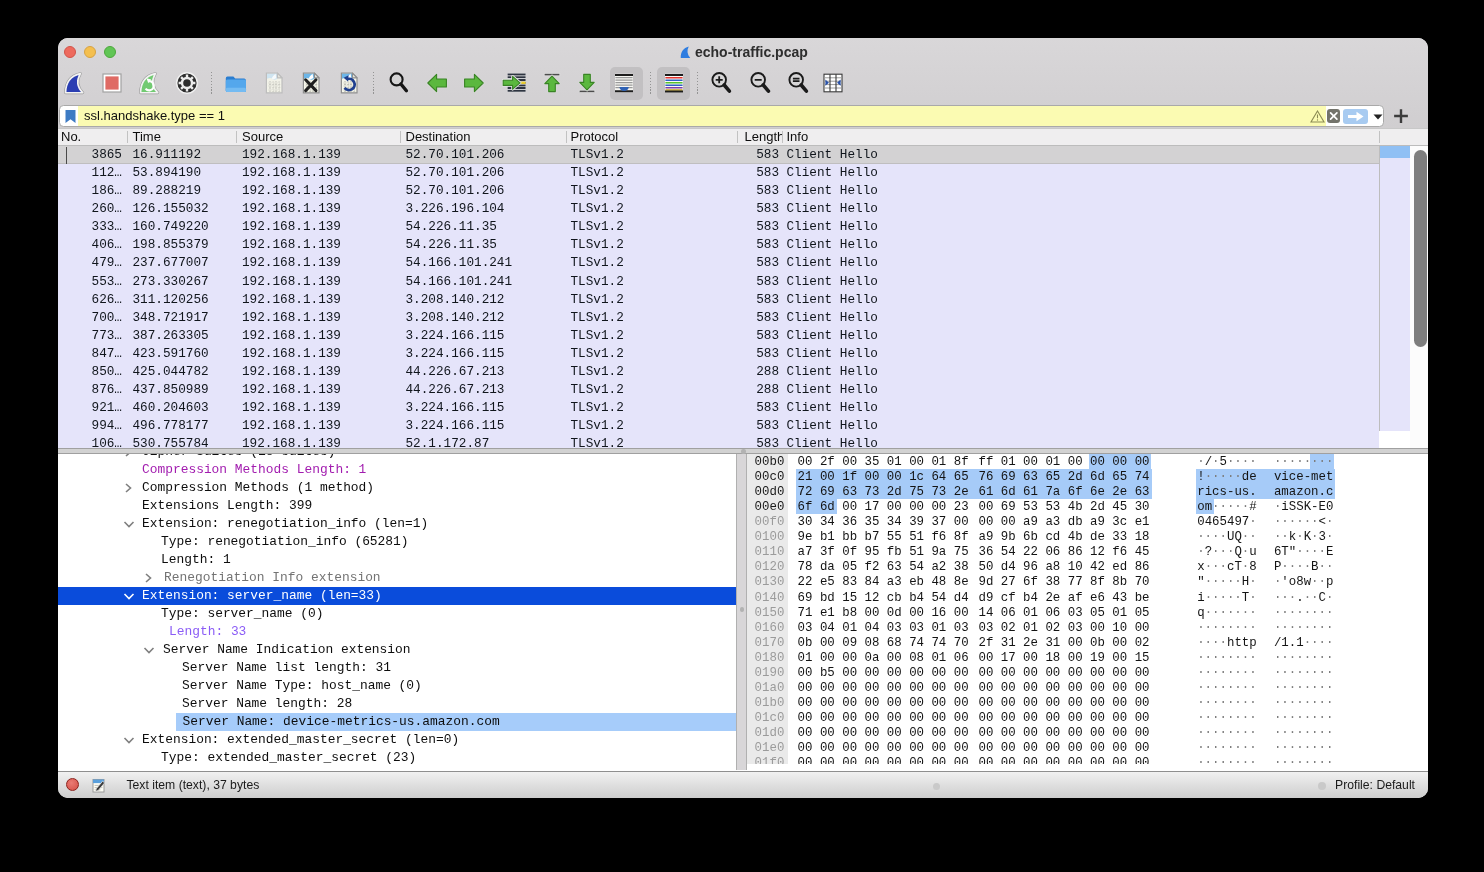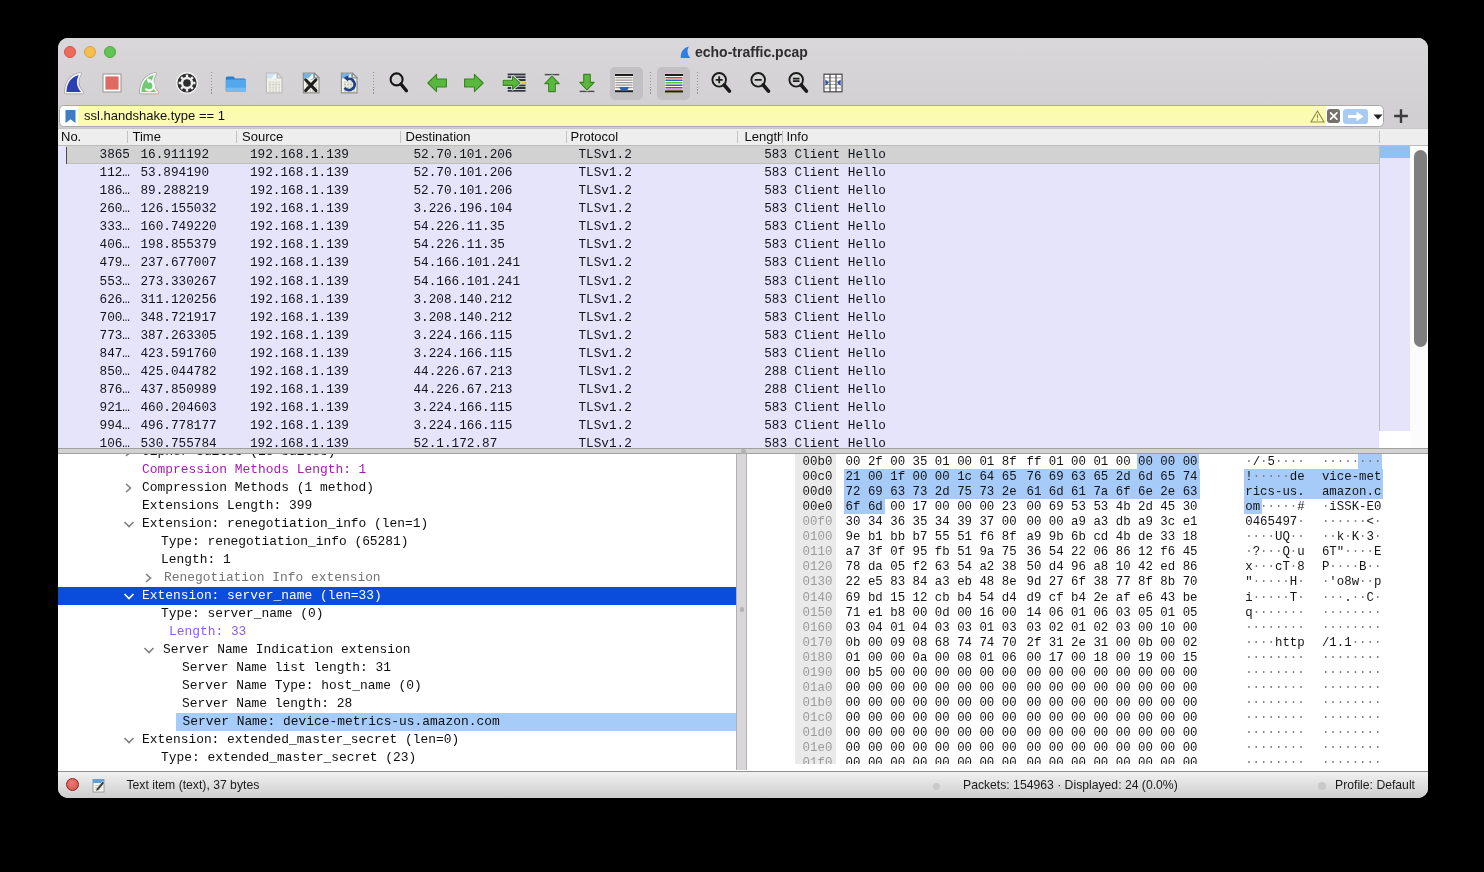--- a/index.html
+++ b/index.html
@@ -19,21 +19,21 @@
 #fbar { position:absolute; left:1px; top:67.5px; width:1325px; height:22px; background:#fff;
   border:1px solid #a9a9a9; border-radius:4.5px; }
 #fyellow { position:absolute; left:18px; top:0; width:1247.5px; height:20px; background:#fbfbb2; }
 #ftext { position:absolute; left:24px; top:0; height:20px; line-height:20px; font-size:13px; color:#101010; }
 #fplus { position:absolute; left:1331px; top:67.5px; width:24px; height:22px; }
 #phead { position:absolute; left:0; top:90.5px; width:100%; height:18px; background:#efeeef;
   border-top:1px solid #c8c8c8; border-bottom:1px solid #bcbcbc; }
 #phead span { position:absolute; top:0; height:16px; line-height:16px; font-size:13px; color:#0d0d0d; }
 #phead i { position:absolute; top:2px; height:12px; width:1px; background:#c2c2c2; }
 #plist { position:absolute; left:0; top:108.5px; width:100%; height:301.8px; background:#fff; overflow:hidden; }
-.prow { position:absolute; left:8px; width:1321px; height:18.07px; }
+.prow { position:absolute; left:0; width:1321px; height:18.07px; }
 #lav { position:absolute; left:0; top:0; width:1321px; height:301.8px; background:#e5e4fa; }
 .prow.sel { background:#d3d2d3; border-bottom:1px solid #bfbebf; }
 .prow span { position:absolute; top:0; height:18.07px; line-height:18.5px;
   font-family:"Liberation Mono",monospace; font-size:12.7px; color:#10151c; white-space:pre; }
 .cno  { right:1257px; } .ctime { left:74.5px; } .csrc { left:184px; }
 .cdst { left:347.5px; } .cpro { left:512.5px; } .clen { right:600px; } .cinf { left:728.5px; }
 #minimap { position:absolute; left:1321px; top:0; width:31px; height:285px; background:#e5e4fa; border-left:1px solid #bdbdbd; }
 #mmblue { position:absolute; left:0; top:0; width:100%; height:12.4px; background:#90c0f4; }
 #groove { position:absolute; left:1352px; top:0; width:18px; height:301.8px; background:#fcfcfc; }
 #thumb { position:absolute; left:4px; top:3.5px; width:12.5px; height:197px; background:#7e7e7e; border-radius:6.5px; }
@@ -43,21 +43,21 @@
 #tree { position:absolute; left:0; top:416.8px; width:677.5px; height:316.2px; background:#fff; overflow:hidden; }
 .trow { position:absolute; left:0; width:100%; height:18px; }
 .tsel { background:#0a4cdb; }
 .tsoft { background:#a6ccfa; width:561px; }
 .ttxt { position:absolute; height:18px; line-height:18.4px; font-family:"Liberation Mono",monospace;
   font-size:12.9px; white-space:pre; }
 .tar { position:absolute; }
 #vsplit { position:absolute; left:677.5px; top:416.8px; width:11px; height:316.2px; background:#d8d6d8;
   border-left:1px solid #b0b0b0; border-right:1px solid #b0b0b0; }
 .dimple { position:absolute; left:3px; width:4.5px; height:4.5px; border-radius:50%; background:#b2b2b2; }
-#hex { position:absolute; left:688.5px; top:416.8px; width:681.5px; height:310px; background:#fff; overflow:hidden;margin-left:48px; }
+#hex { position:absolute; left:688.5px; top:416.8px; width:681.5px; height:310px; background:#fff; overflow:hidden; }
 .hrow { position:absolute; left:0; width:100%; height:15.08px; }
 .hrow span { position:absolute; top:0; height:15.08px; line-height:15.4px;
   font-family:"Liberation Mono",monospace; font-size:12.4px; white-space:pre; }
 .haddr { color:#9b9b9b; } .haddr.dark { color:#1a1a1a; }
 .hb { color:#141414; }
 .ha { color:#7d7d7d; } .ha b { color:#141414; font-weight:normal; }
 .hlt { position:absolute; background:#a6cbf8; }
 #status { position:absolute; left:0; top:733px; width:100%; height:27px;
   background:linear-gradient(#f1f1f1,#cdcdcd); border-top:1px solid #8f8f8f; }
 #status .st { position:absolute; top:0; height:27px; line-height:27px; font-size:12.2px; color:#1b1b1b; }
@@ -716,17 +716,16 @@
         <rect x="1" y="1.5" width="11" height="3.6" fill="#5aa0dc"></rect>
         <g stroke="#c0c0b8" stroke-width="1">
           <line x1="2.6" y1="7.4" x2="10.4" y2="7.4"></line>
           <line x1="2.6" y1="9.6" x2="10.4" y2="9.6"></line>
           <line x1="2.6" y1="11.8" x2="8.4" y2="11.8"></line>
         </g>
         <path d="M4.2 10.8 L10.6 3.2 l2 1.7 -6.4 7.6 -2.5 .9 z" fill="#3c3c3c" stroke="#f2f2f2" stroke-width=".7"></path>
       </svg>
     <div class="st" style="left:68.5px">Text item (text), 37 bytes</div>
     <div class="gdot" style="left:874.5px;top:11px;width:7px;height:7px"></div>
-    <div class="st" style="left:905px">Packets: 154963 · Displayed: 24 (0.0%)</div>
     <div class="gdot" style="left:1260px;top:10.5px;width:8px;height:8px"></div>
     <div class="st" style="right:13px">Profile: Default</div>
   </div>
 </div>
 
 </body></html>

